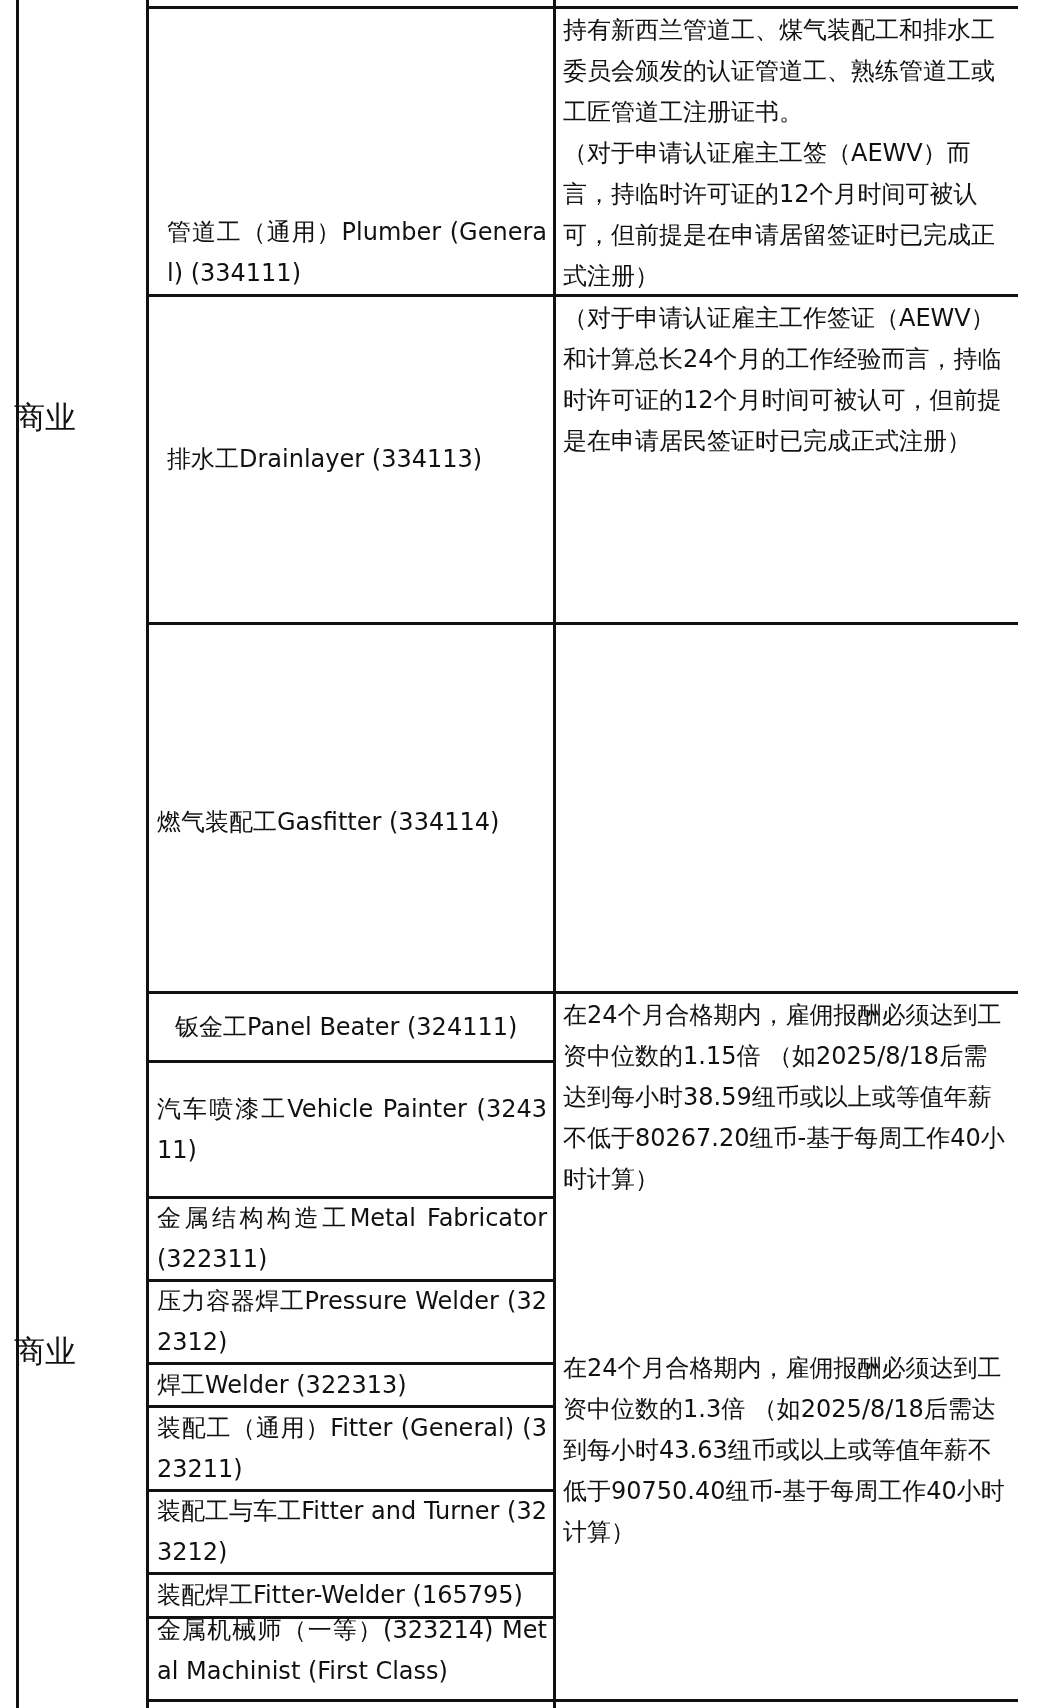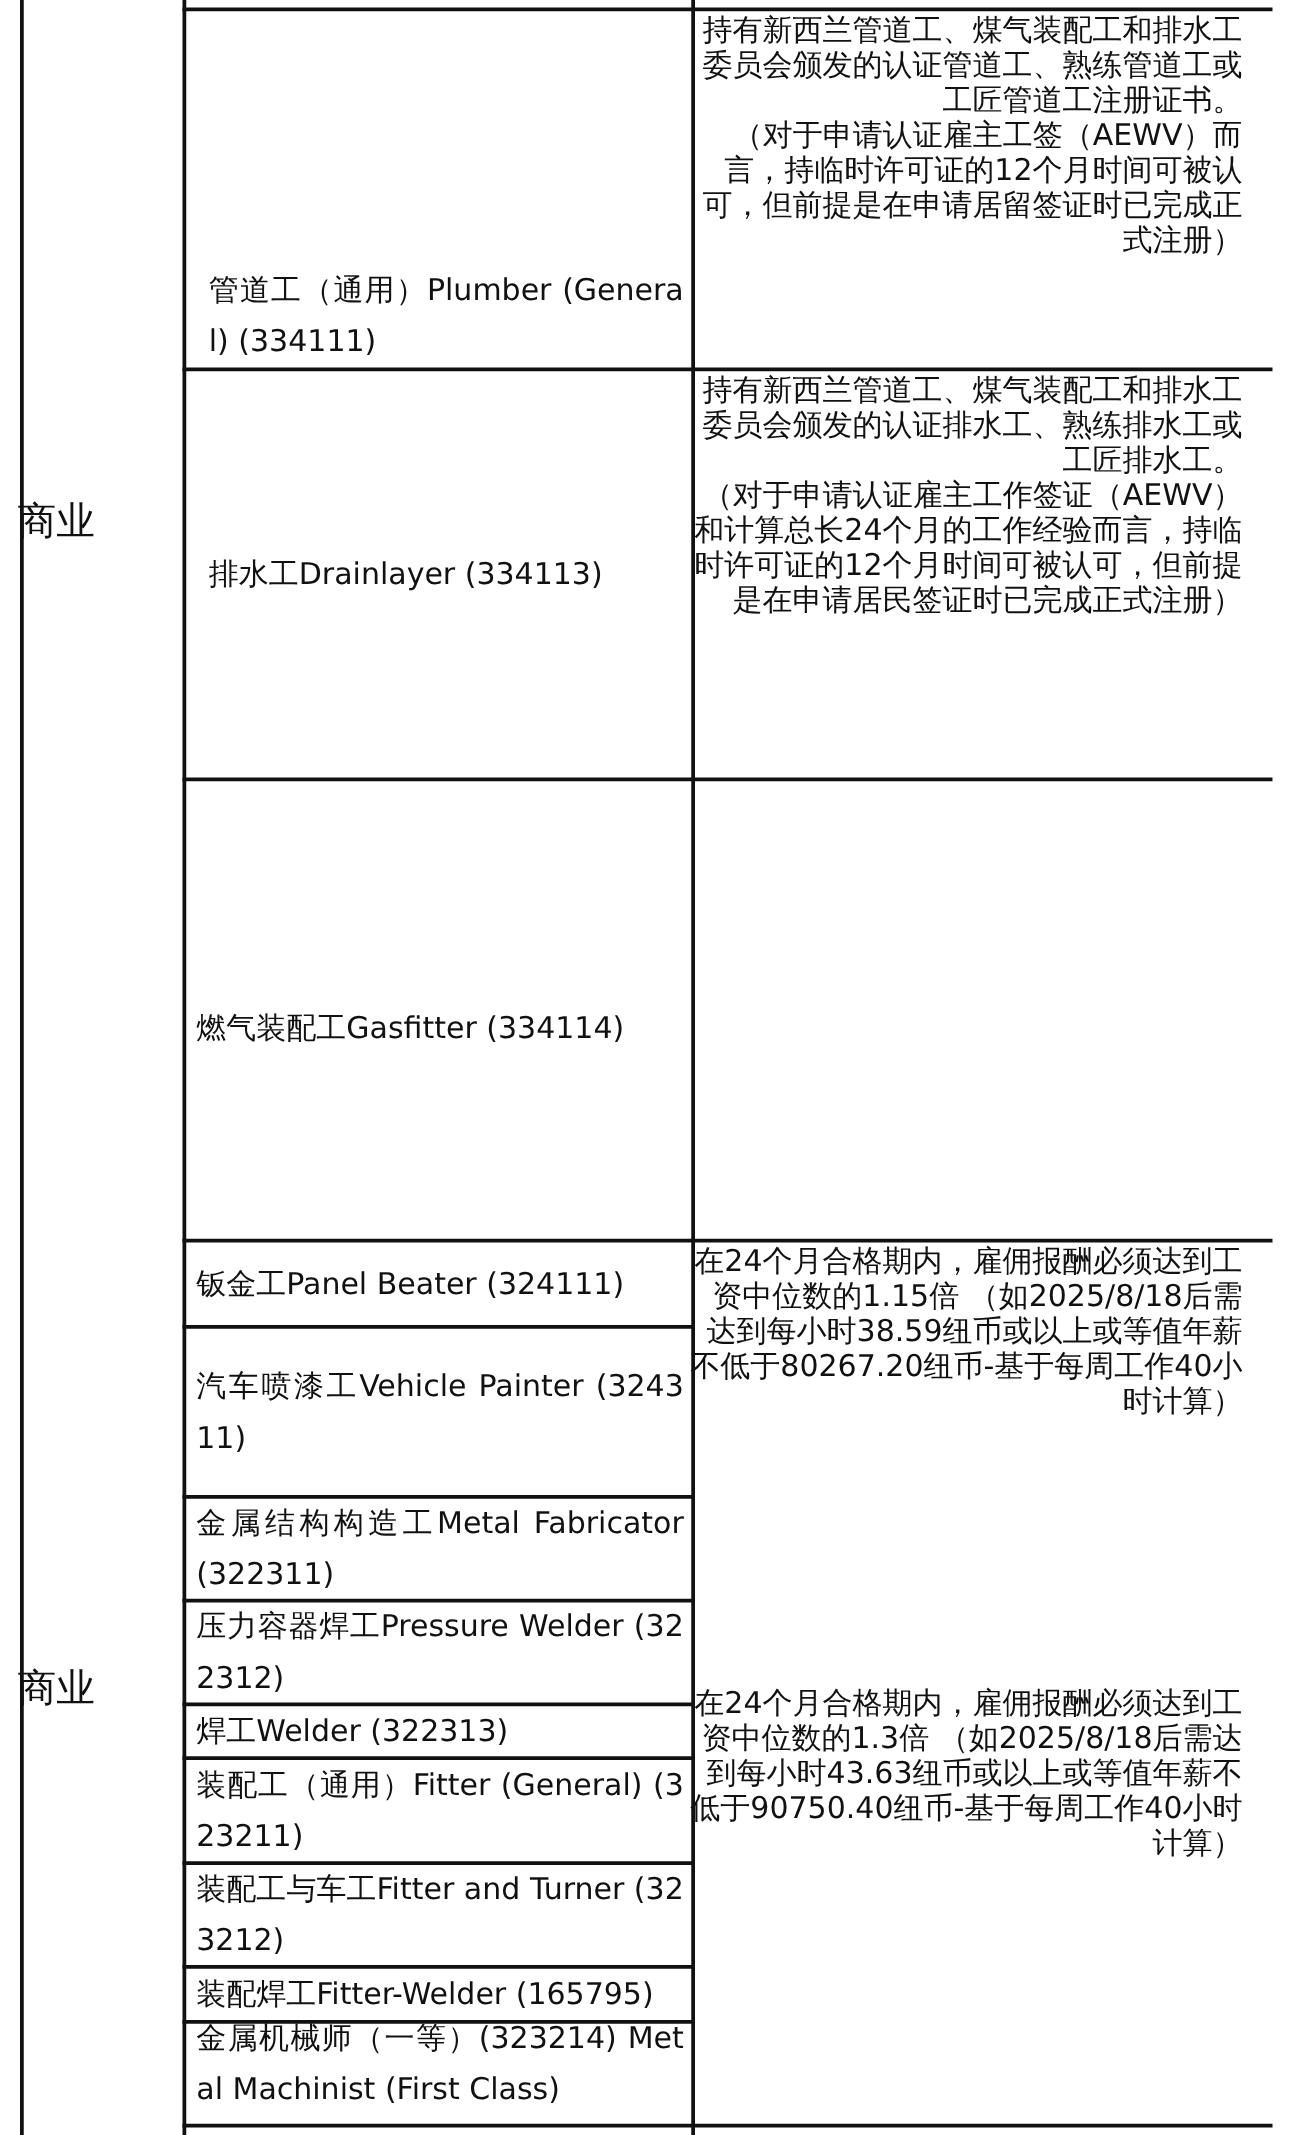--- a/index.html
+++ b/index.html
@@ -3,22 +3,22 @@
 <meta charset="utf-8">
 <style>
   html, body { margin: 0; padding: 0; background: #ffffff; }
   body { width: 1048px; height: 1708px; position: relative; overflow: hidden;
          font-family: "DejaVu Sans", "Liberation Sans", sans-serif; color: #111111; }
   .line-h { position: absolute; height: 3px; background: #111111; }
   .line-v { position: absolute; width: 3px; background: #111111; }
   .cell { position: absolute; box-sizing: border-box; display: flex; align-items: center; }
   .cell-text { font-size: 24px; line-height: 41px; text-align: justify; word-break: break-all; width: 100%; }
   .col1-label { position: absolute; left: 14px; font-size: 31px; line-height: 41px; }
-  .col3-block { position: absolute; left: 546px; width: 448px; font-size: 24px; line-height: 28px;
-                word-break: break-all; text-align: right; }
+  .col3-block { position: absolute; left: 563px; width: 448px; font-size: 24px; line-height: 41px;
+                word-break: break-all; text-align: left; }
   .p { margin: 0; }
 </style>
 </head>
 <body>
 
 <div class="line-v" style="left:16px; top:0; height:1708px;"></div>
 <div class="line-v" style="left:146px; top:0; height:1708px;"></div>
 <div class="line-v" style="left:553px; top:0; height:1708px;"></div>
 
 <div class="line-h" style="left:146px; width:872px; top:6px;"></div>
@@ -41,21 +41,21 @@
 
 <div class="cell" style="left:157px; width:390px; top:9px; height:285px;align-items:flex-end;">
   <div class="cell-text" style="padding-left:10px; box-sizing:border-box;">管道工（通用）Plumber (General) (334111)</div>
 </div>
 <div class="cell" style="left:157px; width:390px; top:297px; height:325px;">
   <div class="cell-text" style="padding-left:10px; box-sizing:border-box;">排水工Drainlayer (334113)</div>
 </div>
 <div class="cell" style="left:157px; width:390px; top:625px; height:394px;">
   <div class="cell-text">燃气装配工Gasfitter (334114)</div>
 </div>
-<div class="cell" style="left:157px; width:390px; top:994px; height:66px;">
+<div class="cell" style="left:175px; width:390px; top:994px; height:66px;">
   <div class="cell-text">钣金工Panel Beater (324111)</div>
 </div>
 <div class="cell" style="left:157px; width:390px; top:1063px; height:133px;">
   <div class="cell-text">汽车喷漆工Vehicle Painter (324311)</div>
 </div>
 <div class="cell" style="left:157px; width:390px; top:1199px; height:80px;">
   <div class="cell-text">金属结构构造工Metal Fabricator (322311)</div>
 </div>
 <div class="cell" style="left:157px; width:390px; top:1282px; height:80px;">
   <div class="cell-text">压力容器焊工Pressure Welder (322312)</div>
@@ -74,19 +74,18 @@
 </div>
 <div class="cell" style="left:157px; width:390px; top:1619px; height:64px;">
   <div class="cell-text">金属机械师（一等）(323214) Metal Machinist (First Class)</div>
 </div>
 
 <div class="col3-block" style="top:10px;">
   <p class="p">持有新西兰管道工、煤气装配工和排水工委员会颁发的认证管道工、熟练管道工或工匠管道工注册证书。</p>
   <p class="p">（对于申请认证雇主工签（AEWV）而言，持临时许可证的12个月时间可被认可，但前提是在申请居留签证时已完成正式注册）</p>
 </div>
 <div class="col3-block" style="top:298px;">
-  <p class="p">持有新西兰管道工、煤气装配工和排水工委员会颁发的认证排水工、熟练排水工或工匠排水工。</p>
   <p class="p">（对于申请认证雇主工作签证（AEWV）和计算总长24个月的工作经验而言，持临时许可证的12个月时间可被认可，但前提是在申请居民签证时已完成正式注册）</p>
 </div>
 <div class="col3-block" style="top:626px;">
 </div>
 <div class="col3-block" style="top:995px;">在24个月合格期内，雇佣报酬必须达到工资中位数的1.15倍 （如2025/8/18后需达到每小时38.59纽币或以上或等值年薪不低于80267.20纽币-基于每周工作40小时计算）</div>
 <div class="col3-block" style="top:1348px;">在24个月合格期内，雇佣报酬必须达到工资中位数的1.3倍 （如2025/8/18后需达到每小时43.63纽币或以上或等值年薪不低于90750.40纽币-基于每周工作40小时计算）</div>
 
 </body></html>

